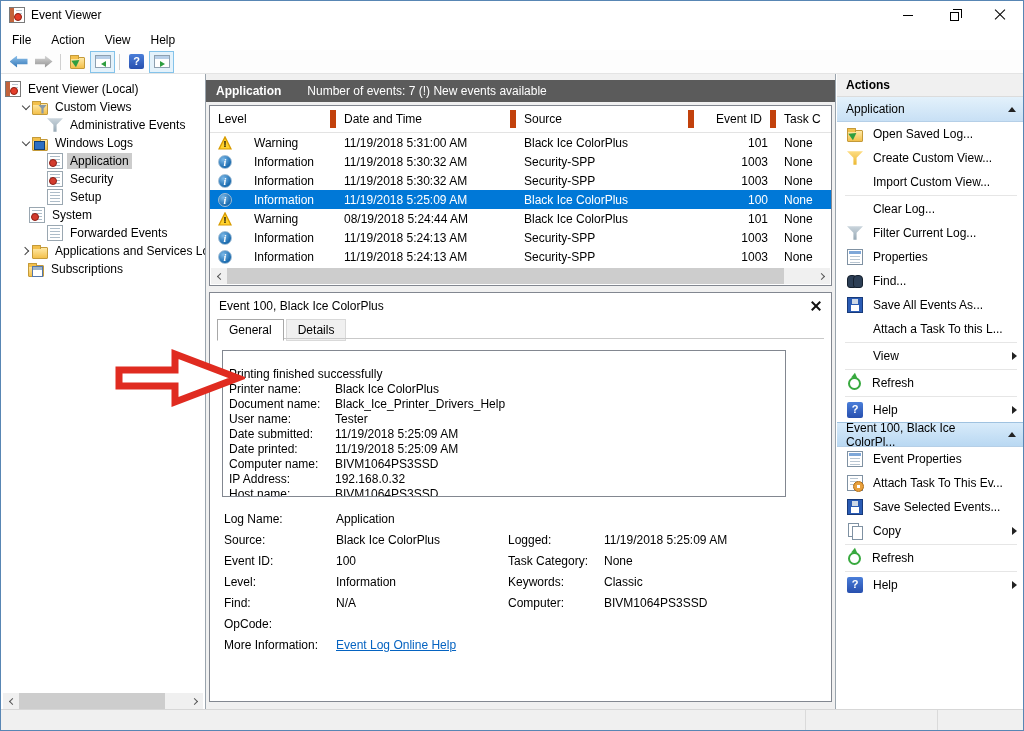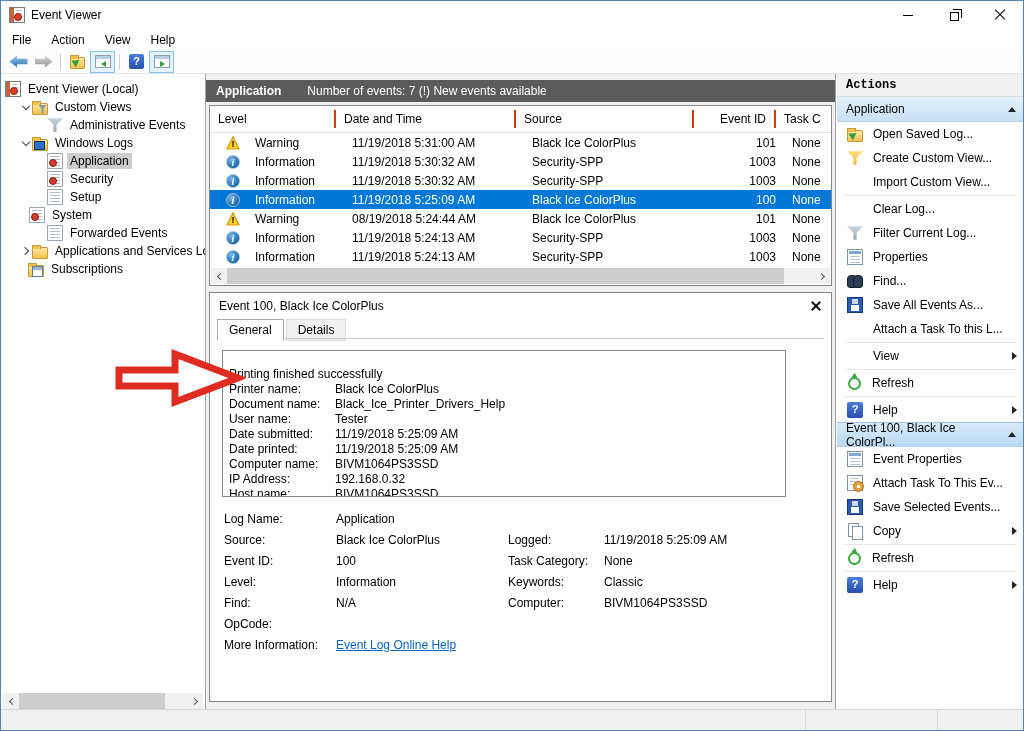--- a/index.html
+++ b/index.html
@@ -94,29 +94,29 @@
   .scroll-thumb{height:16px;background:#cdcdcd;}
   .sb-hscroll .scroll-thumb{width:146px;}
   .sb-hscroll .gap{flex:1;}
   
   .main{position:absolute;left:205px;top:73px;width:630px;height:637px;background:#f0f0f0;border-right:1px solid #9aa4ad;}
   .main-header{position:absolute;left:0;top:6px;right:0;height:22px;background:#5b5b5b;color:#fff;display:flex;align-items:center;padding:0 10px;}
   .main-header .t{font-weight:bold;margin-right:26px;}
   .table-panel{position:absolute;left:3px;right:3px;top:31px;height:181px;background:#fff;border:1px solid #828790;}
   .tbl-head{display:flex;height:27px;align-items:center;border-bottom:1px solid #e3e3e3;}
   .tbl-col,.tbl-cell{padding:0 8px;overflow:hidden;white-space:nowrap;}
-  .tbl-head .tbl-col{border-right:2px solid #c2410c;height:18px;line-height:18px;}
+  .tbl-head .tbl-col{border-right:6px solid #c2410c;height:18px;line-height:18px;}
   .c0{width:126px;flex:none;}
   .c1{width:180px;flex:none;}
   .c2{width:178px;flex:none;}
   .c3{width:82px;flex:none;text-align:right;}
   .c4{flex:1;border-right:none!important;}
   .tbl-row{display:flex;height:19px;align-items:center;}
   .tbl-row.selected{background:#0078d7;color:#fff;}
-  .lvl{display:flex;align-items:center;gap:15px;margin-left:8px;}
+  .lvl{display:flex;align-items:center;gap:22px;}
   .tbl-hscroll{position:absolute;left:1px;right:1px;bottom:1px;height:16px;background:#f0f0f0;display:flex;align-items:center;}
   .tbl-hscroll .scroll-thumb{flex:1;margin-right:30px;}
   
   .preview{position:absolute;left:3px;right:3px;top:218px;bottom:9px;background:#fff;border:1px solid #828790;}
   .pv-title{height:25px;display:flex;align-items:center;padding:0 9px;gap:12px;}
   .pv-close{margin-left:auto;position:relative;width:12px;height:12px;}
   .pv-close::before,.pv-close::after{content:"";position:absolute;left:0;top:5px;width:12px;height:2px;background:#111;}
   .pv-close::before{transform:rotate(45deg);}
   .pv-close::after{transform:rotate(-45deg);}
   .pv-tabs{display:flex;padding-left:7px;height:22px;}
@@ -124,21 +124,21 @@
   .pv-tab.active{background:#fff;border-color:#a8a8a8;border-bottom-color:#fff;z-index:2;}
   .pv-page{position:absolute;left:7px;right:7px;top:45px;bottom:6px;border-top:1px solid #c9c9c9;padding:11px 5px 0 5px;}
   .msg-box{border:1px solid #828790;height:147px;margin-right:33px;padding:16px 6px;overflow:hidden;line-height:15px;}
   .msg-line{display:flex;height:15px;}
   .msg-label{width:106px;flex:none;}
   .fields{margin-top:15px;display:grid;grid-template-columns:112px 172px 96px 1fr;grid-auto-rows:15px;row-gap:6px;padding-left:2px;}
   .fields span{overflow:hidden;white-space:nowrap;}
   .link{color:#0563c1;text-decoration:underline;}
   
   .actions{position:absolute;left:836px;top:73px;width:188px;height:637px;background:#fff;}
-  .actions-title{height:23px;background:#f0f0f0;border-bottom:1px solid #dcdcdc;display:flex;align-items:center;padding:0 9px;font-weight:bold;font-family:Liberation Mono, monospace;}
+  .actions-title{height:23px;background:#f0f0f0;border-bottom:1px solid #dcdcdc;display:flex;align-items:center;padding:0 9px;font-weight:bold;}
   .act-header{height:25px;display:flex;align-items:center;padding:0 9px;background:linear-gradient(#e3f1fb,#c8e0f5);border-bottom:1px solid #b5cfe7;}
   .act-header.second{background:linear-gradient(#d8ebfa,#b9d8f2);border-top:1px solid #9fc2e0;}
   .act-collapse{margin-left:auto;width:0;height:0;border-left:4px solid transparent;border-right:4px solid transparent;border-bottom:5px solid #222;}
   .act-item{height:24px;display:flex;align-items:center;padding:0 8px 0 10px;}
   .act-label{margin-left:10px;}
   .act-arrow{margin-left:auto;width:0;height:0;border-top:4px solid transparent;border-bottom:4px solid transparent;border-left:5px solid #222;}
   .act-sep{height:1px;background:#e6e6e6;margin:1px 8px;}
   
   .statusbar{position:absolute;left:0;right:0;bottom:0;height:21px;background:#f0f0f0;border-top:1px solid #d7d7d7;display:flex;}
   .status-seg{border-right:1px solid #dadada;}

